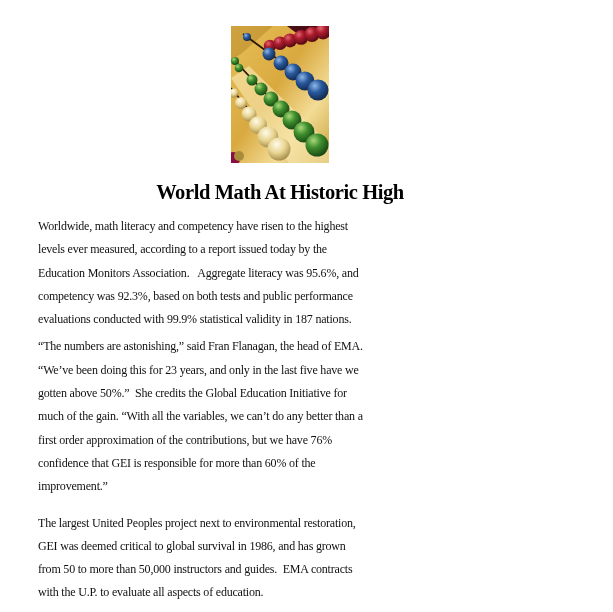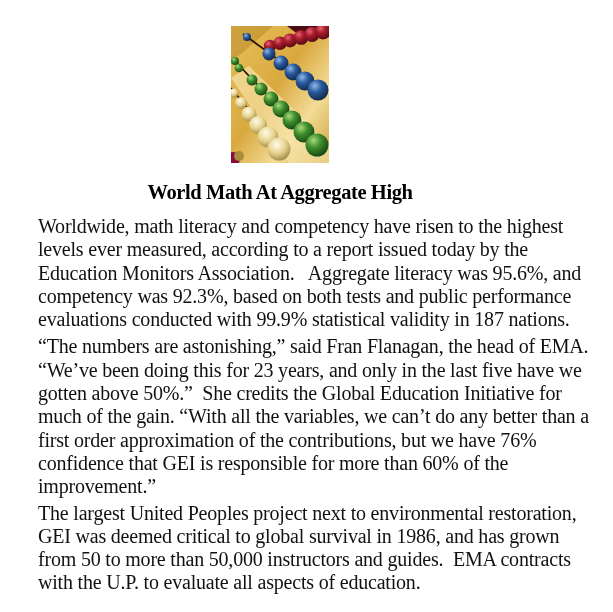--- a/index.html
+++ b/index.html
@@ -28,30 +28,30 @@
     margin: 16px 0 0 0;
     font-size: 20.5px;
     line-height: 27px;
     font-weight: bold;
     letter-spacing: -0.4px;
     text-align: center;
     color: #000000;
     font-family: "Liberation Serif", serif;
   }
   .body-text {
-    font-size: 20px;
+    font-size: 12px;
     line-height: 23.3px;
     letter-spacing: -0.2px;
     color: #111111;
     white-space: pre;
     margin: 0;
   }
   .p1 { margin-top: 9px; }
   .p2 { margin-top: 4px; }
-  .p3 { margin-top: 3px; }
+  .p3 { margin-top: 13px; }
 </style>
 </head>
 <body>
 
 <div class="page">
   <div class="content">
 
     <figure class="abacus-figure">
       <svg width="98" height="137" viewBox="0 0 98 137" xmlns="http://www.w3.org/2000/svg">
         <defs>
@@ -125,21 +125,21 @@
           <circle cx="10" cy="77" r="6" fill="url(#bead-cream)"></circle>
           <circle cx="8" cy="130" r="5" fill="#a88c3a"></circle>
           <circle cx="18" cy="88" r="7.5" fill="url(#bead-cream)"></circle>
           <circle cx="27" cy="99" r="9" fill="url(#bead-cream)"></circle>
           <circle cx="37" cy="111" r="10.5" fill="url(#bead-cream)"></circle>
           <circle cx="48" cy="123" r="11.5" fill="url(#bead-cream)"></circle>
         </g>
       </svg>
     </figure>
 
-    <h1 class="headline">World Math At Aggregate High</h1>
+    <h1 class="headline">World Math At Historic High</h1>
 
     <p class="body-text p1">Worldwide, math literacy and competency have risen to the highest
 levels ever measured, according to a report issued today by the
 Education Monitors Association.   Aggregate literacy was 95.6%, and
 competency was 92.3%, based on both tests and public performance
 evaluations conducted with 99.9% statistical validity in 187 nations.</p>
 
     <p class="body-text p2">“The numbers are astonishing,” said Fran Flanagan, the head of EMA.
 “We’ve been doing this for 23 years, and only in the last five have we
 gotten above 50%.”  She credits the Global Education Initiative for

